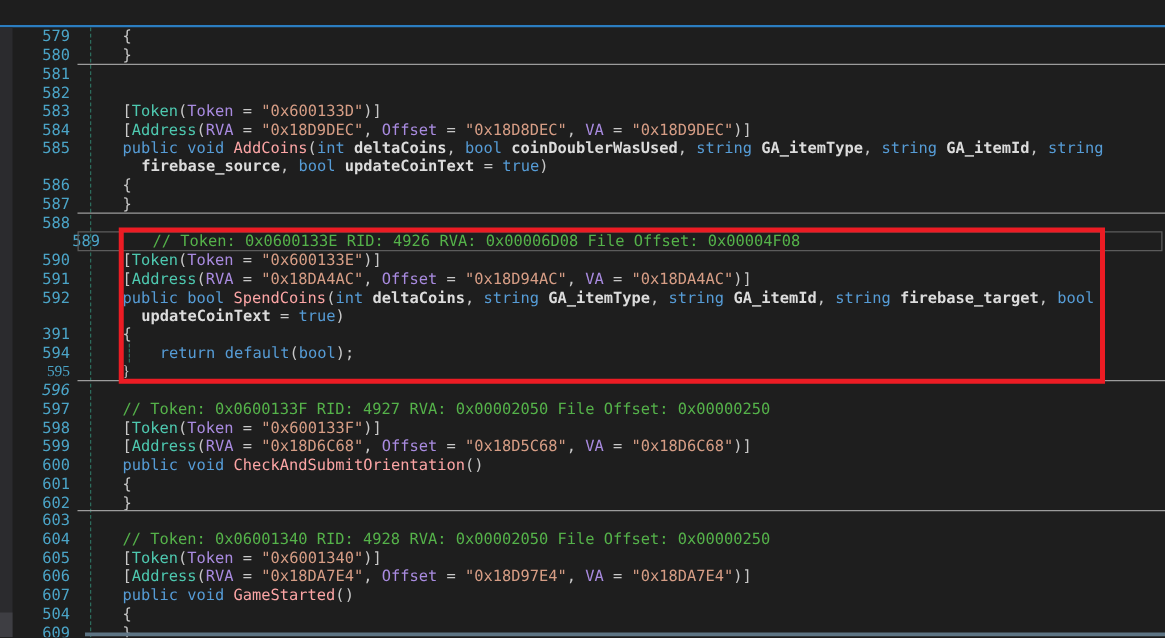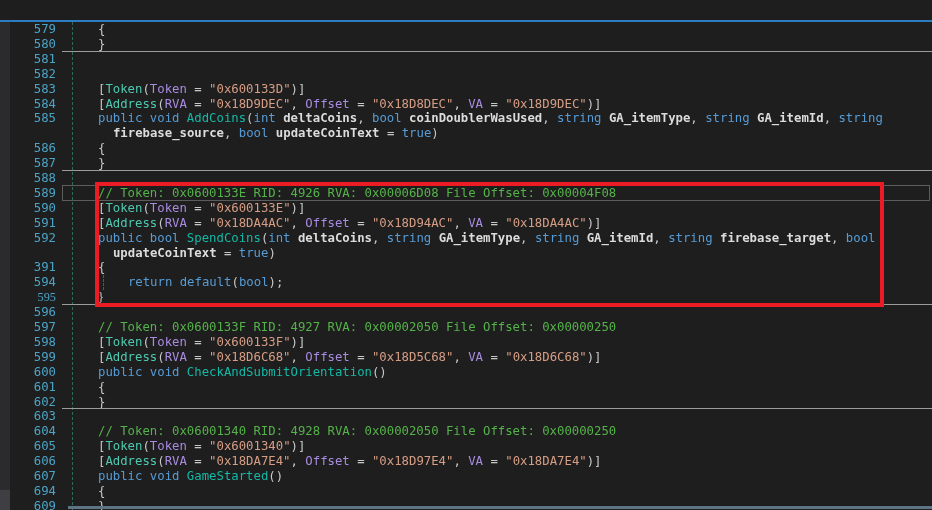--- a/index.html
+++ b/index.html
@@ -17,21 +17,21 @@
   #gutter-strip{position:absolute;left:0;top:0;width:10px;height:488px;background:#2b2b2e;}
   #gutter-block{position:absolute;left:0;top:468px;width:10px;height:20px;background:#3e3e43;}
   #indent-guide{position:absolute;left:72px;top:0;height:488px;width:0;
                 border-left:1px dashed #2d6b5c;}
   .row{position:absolute;left:0;width:784px;height:15px;white-space:pre;}
   .num{position:absolute;left:0;top:0;width:56px;text-align:right;color:#4ba4c7;
        font-size:12.3px;line-height:15px;}
   .code{position:absolute;left:98px;top:0;font-size:12.3px;line-height:15px;color:#c8c8c8;}
   .tok-c{color:#55b24a;}            
   .tok-k{color:#569cd6;}            
-  .tok-m{color:#14b8a6;margin-top:39px;}            
+  .tok-m{color:#fca5a5;margin-top:39px;}            
   .tok-t{color:#4ec9b0;}            
   .tok-p{color:#a98be0;}            
   .tok-s{color:#d69d85;}            
   .tok-d{color:#c8c8c8;}            
   .tok-b{color:#dcdcdc;font-weight:bold;} 
   .divider{position:absolute;left:62px;width:870px;height:1px;background:#9c9c9c;}
   .guide2{position:absolute;left:103px;width:0;height:15px;border-left:1px dashed #2d6b5c;}
   #caret-box{position:absolute;left:62px;width:866px;height:14px;border:1px solid #5c5c5c;}
   #red-box{position:absolute;left:95px;top:160px;width:781px;height:117px;
            border:4px solid #ec1c24;z-index:5;}
@@ -54,43 +54,43 @@
         <div class="row" style="top: 29.8px;"><span class="num">581</span><span class="code" style="padding-left: 0px;"></span></div>
         <div class="row" style="top: 44.7px;"><span class="num">582</span></div>
         <div class="row" style="top: 60px;"><span class="num">583</span><span class="code" style="padding-left: 0px;"><span class="tok-d">[</span><span class="tok-t">Token</span><span class="tok-d">(</span><span class="tok-p">Token</span><span class="tok-d"> = </span><span class="tok-s">"0x600133D"</span><span class="tok-d">)]</span></span></div>
         <div class="row" style="top: 74.5px;"><span class="num">584</span><span class="code" style="padding-left: 0px;"><span class="tok-d">[</span><span class="tok-t">Address</span><span class="tok-d">(</span><span class="tok-p">RVA</span><span class="tok-d"> = </span><span class="tok-s">"0x18D9DEC"</span><span class="tok-d">, </span><span class="tok-p">Offset</span><span class="tok-d"> = </span><span class="tok-s">"0x18D8DEC"</span><span class="tok-d">, </span><span class="tok-p">VA</span><span class="tok-d"> = </span><span class="tok-s">"0x18D9DEC"</span><span class="tok-d">)]</span></span></div>
         <div class="row" style="top: 89.4px;"><span class="num">585</span><span class="code" style="padding-left: 0px;"><span class="tok-k">public</span><span class="tok-d"> </span><span class="tok-k">void</span><span class="tok-d"> </span><span class="tok-m">AddCoins</span><span class="tok-d">(</span><span class="tok-k">int</span><span class="tok-d"> </span><span class="tok-b">deltaCoins</span><span class="tok-d">, </span><span class="tok-k">bool</span><span class="tok-d"> </span><span class="tok-b">coinDoublerWasUsed</span><span class="tok-d">, </span><span class="tok-k">string</span><span class="tok-d"> </span><span class="tok-b">GA_itemType</span><span class="tok-d">, </span><span class="tok-k">string</span><span class="tok-d"> </span><span class="tok-b">GA_itemId</span><span class="tok-d">, </span><span class="tok-k">string</span></span></div>
         <div class="row" style="top: 104.3px;"><span class="code" style="padding-left: 14.94px;"><span class="tok-b">firebase_source</span><span class="tok-d">, </span><span class="tok-k">bool</span><span class="tok-d"> </span><span class="tok-b">updateCoinText</span><span class="tok-d"> = </span><span class="tok-k">true</span><span class="tok-d">)</span></span></div>
         <div class="row" style="top: 119.2px;"><span class="num">586</span><span class="code" style="padding-left: 0px;"><span class="tok-d">{</span></span></div>
         <div class="row" style="top: 134.1px;"><span class="num">587</span><span class="code" style="padding-left: 0px;"><span class="tok-d">}</span></span></div>
         <div class="divider" style="top: 148px;"></div>
         <div class="row" style="top: 149px;"><span class="num">588</span><span class="code" style="padding-left: 0px;"></span></div>
-        <div class="row" style="top: 163.9px;"><span class="num">589</span><span class="code" style="padding-left: 0px;"><span class="tok-c">// Token: 0x0600133E RID: 4926 RVA: 0x00006D08 File Offset: 0x00004F08</span></span></div>
+        <div class="row" style="top: 163.9px; margin-left: 24px;"><span class="num">589</span><span class="code" style="padding-left: 0px;"><span class="tok-c">// Token: 0x0600133E RID: 4926 RVA: 0x00006D08 File Offset: 0x00004F08</span></span></div>
         <div class="row" style="top: 178.8px; padding-left: 30px;"><span class="num">590</span><span class="code" style="padding-left: 0px;"><span class="tok-d">[</span><span class="tok-t">Token</span><span class="tok-d">(</span><span class="tok-p">Token</span><span class="tok-d"> = </span><span class="tok-s">"0x600133E"</span><span class="tok-d">)]</span></span></div>
         <div class="row" style="top: 193.7px;"><span class="num">591</span><span class="code" style="padding-left: 0px;"><span class="tok-d">[</span><span class="tok-t">Address</span><span class="tok-d">(</span><span class="tok-p">RVA</span><span class="tok-d"> = </span><span class="tok-s">"0x18DA4AC"</span><span class="tok-d">, </span><span class="tok-p">Offset</span><span class="tok-d"> = </span><span class="tok-s">"0x18D94AC"</span><span class="tok-d">, </span><span class="tok-p">VA</span><span class="tok-d"> = </span><span class="tok-s">"0x18DA4AC"</span><span class="tok-d">)]</span></span></div>
         <div class="row" style="top: 208.6px;"><span class="num">592</span><span class="code" style="padding-left: 0px;"><span class="tok-k">public</span><span class="tok-d"> </span><span class="tok-k">bool</span><span class="tok-d"> </span><span class="tok-m">SpendCoins</span><span class="tok-d">(</span><span class="tok-k">int</span><span class="tok-d"> </span><span class="tok-b">deltaCoins</span><span class="tok-d">, </span><span class="tok-k">string</span><span class="tok-d"> </span><span class="tok-b">GA_itemType</span><span class="tok-d">, </span><span class="tok-k">string</span><span class="tok-d"> </span><span class="tok-b">GA_itemId</span><span class="tok-d">, </span><span class="tok-k">string</span><span class="tok-d"> </span><span class="tok-b">firebase_target</span><span class="tok-d">, </span><span class="tok-k">bool</span></span></div>
         <div class="row" style="top: 223.5px;"><span class="code" style="padding-left: 14.94px;"><span class="tok-b">updateCoinText</span><span class="tok-d"> = </span><span class="tok-k">true</span><span class="tok-d">)</span></span></div>
         <div class="row" style="top: 238.4px;"><span class="num">391</span><span class="code" style="padding-left: 0px;"><span class="tok-d">{</span></span></div>
         <div class="row" style="top: 253.3px;"><span class="num">594</span><span class="code" style="padding-left: 29.88px;"><span class="tok-k">return</span><span class="tok-d"> </span><span class="tok-k">default</span><span class="tok-d">(</span><span class="tok-k">bool</span><span class="tok-d">);</span></span></div>
         <div class="guide2" style="top: 253.3px;"></div>
         <div class="row" style="top: 268.2px; font-family: Liberation Serif, serif;"><span class="num">595</span><span class="code" style="padding-left: 0px;"><span class="tok-d">}</span></span></div>
         <div class="divider" style="top: 282.1px;"></div>
-        <div class="row" style="top: 283.1px;"><span class="num">596</span><span class="code" style="padding-left: 0px;"></span></div>
+        <div class="row" style="top: 283.1px; font-style: italic;"><span class="num">596</span><span class="code" style="padding-left: 0px;"></span></div>
         <div class="row" style="top: 298px;"><span class="num">597</span><span class="code" style="padding-left: 0px;"><span class="tok-c">// Token: 0x0600133F RID: 4927 RVA: 0x00002050 File Offset: 0x00000250</span></span></div>
         <div class="row" style="top: 312.9px;"><span class="num">598</span><span class="code" style="padding-left: 0px;"><span class="tok-d">[</span><span class="tok-t">Token</span><span class="tok-d">(</span><span class="tok-p">Token</span><span class="tok-d"> = </span><span class="tok-s">"0x600133F"</span><span class="tok-d">)]</span></span></div>
         <div class="row" style="top: 327.8px;"><span class="num">599</span><span class="code" style="padding-left: 0px;"><span class="tok-d">[</span><span class="tok-t">Address</span><span class="tok-d">(</span><span class="tok-p">RVA</span><span class="tok-d"> = </span><span class="tok-s">"0x18D6C68"</span><span class="tok-d">, </span><span class="tok-p">Offset</span><span class="tok-d"> = </span><span class="tok-s">"0x18D5C68"</span><span class="tok-d">, </span><span class="tok-p">VA</span><span class="tok-d"> = </span><span class="tok-s">"0x18D6C68"</span><span class="tok-d">)]</span></span></div>
         <div class="row" style="top: 342.7px;"><span class="num">600</span><span class="code" style="padding-left: 0px;"><span class="tok-k">public</span><span class="tok-d"> </span><span class="tok-k">void</span><span class="tok-d"> </span><span class="tok-m">CheckAndSubmitOrientation</span><span class="tok-d">()</span></span></div>
         <div class="row" style="top: 357.6px;"><span class="num">601</span><span class="code" style="padding-left: 0px;"><span class="tok-d">{</span></span></div>
         <div class="row" style="top: 372.5px;"><span class="num">602</span><span class="code" style="padding-left: 0px;"><span class="tok-d">}</span></span></div>
         <div class="divider" style="top: 386.4px;"></div>
         <div class="row" style="top: 387.4px;"><span class="num">603</span><span class="code" style="padding-left: 0px;"></span></div>
         <div class="row" style="top: 402.3px;"><span class="num">604</span><span class="code" style="padding-left: 0px;"><span class="tok-c">// Token: 0x06001340 RID: 4928 RVA: 0x00002050 File Offset: 0x00000250</span></span></div>
         <div class="row" style="top: 417.2px;"><span class="num">605</span><span class="code" style="padding-left: 0px;"><span class="tok-d">[</span><span class="tok-t">Token</span><span class="tok-d">(</span><span class="tok-p">Token</span><span class="tok-d"> = </span><span class="tok-s">"0x6001340"</span><span class="tok-d">)]</span></span></div>
         <div class="row" style="top: 432.1px;"><span class="num">606</span><span class="code" style="padding-left: 0px;"><span class="tok-d">[</span><span class="tok-t">Address</span><span class="tok-d">(</span><span class="tok-p">RVA</span><span class="tok-d"> = </span><span class="tok-s">"0x18DA7E4"</span><span class="tok-d">, </span><span class="tok-p">Offset</span><span class="tok-d"> = </span><span class="tok-s">"0x18D97E4"</span><span class="tok-d">, </span><span class="tok-p">VA</span><span class="tok-d"> = </span><span class="tok-s">"0x18DA7E4"</span><span class="tok-d">)]</span></span></div>
         <div class="row" style="top: 447px;"><span class="num">607</span><span class="code" style="padding-left: 0px;"><span class="tok-k">public</span><span class="tok-d"> </span><span class="tok-k">void</span><span class="tok-d"> </span><span class="tok-m">GameStarted</span><span class="tok-d">()</span></span></div>
-        <div class="row" style="top: 461.9px;"><span class="num">694</span><span class="code" style="padding-left: 0px;"><span class="tok-d">{</span></span></div>
+        <div class="row" style="top: 461.9px;"><span class="num">504</span><span class="code" style="padding-left: 0px;"><span class="tok-d">{</span></span></div>
         <div class="row" style="top: 476.8px;"><span class="num">609</span><span class="code" style="padding-left: 0px;"><span class="tok-d">}</span></span></div>
       </div>
     <div id="caret-box" style="top: 162.9px;"></div>
     <div id="red-box"></div>
     <div id="bottom-bar"></div>
   </div>
 </div>
 
 </body></html>

